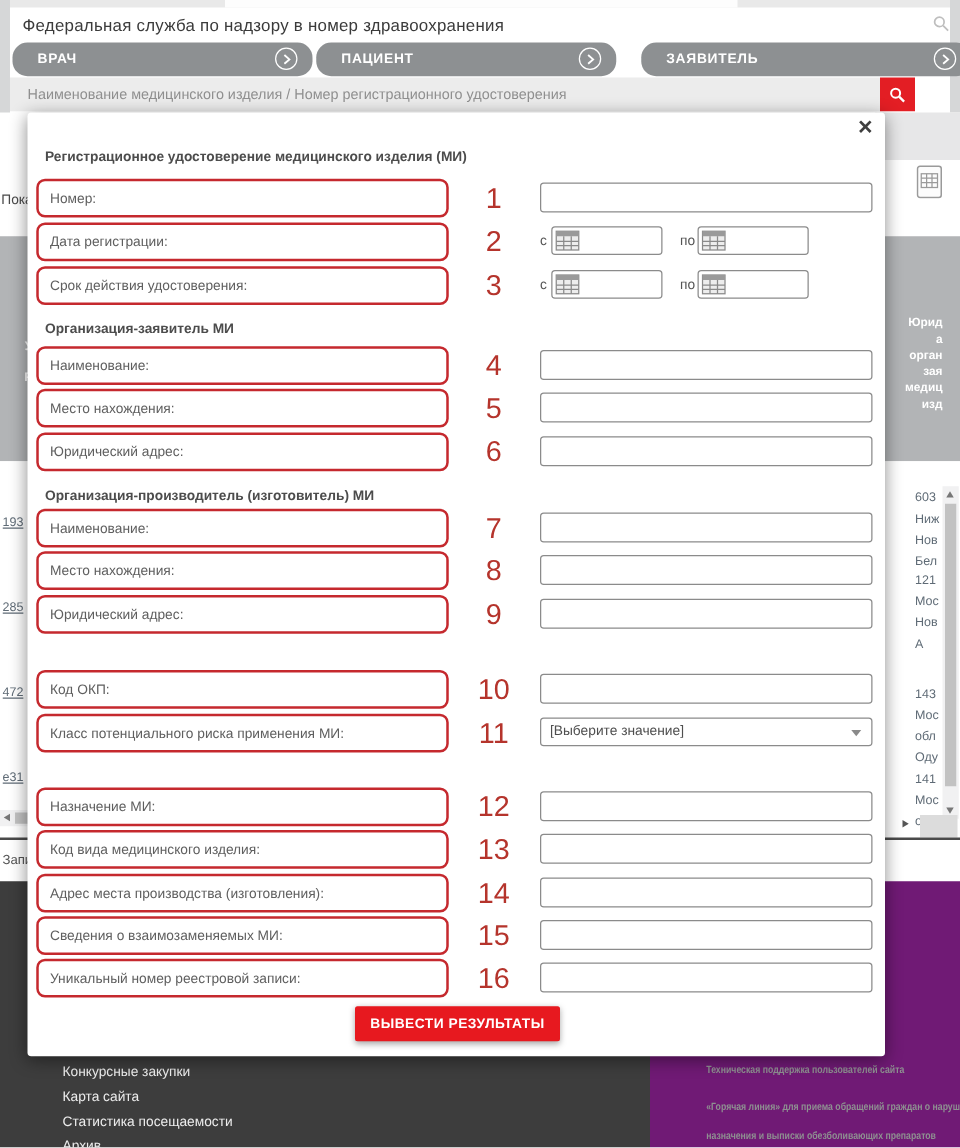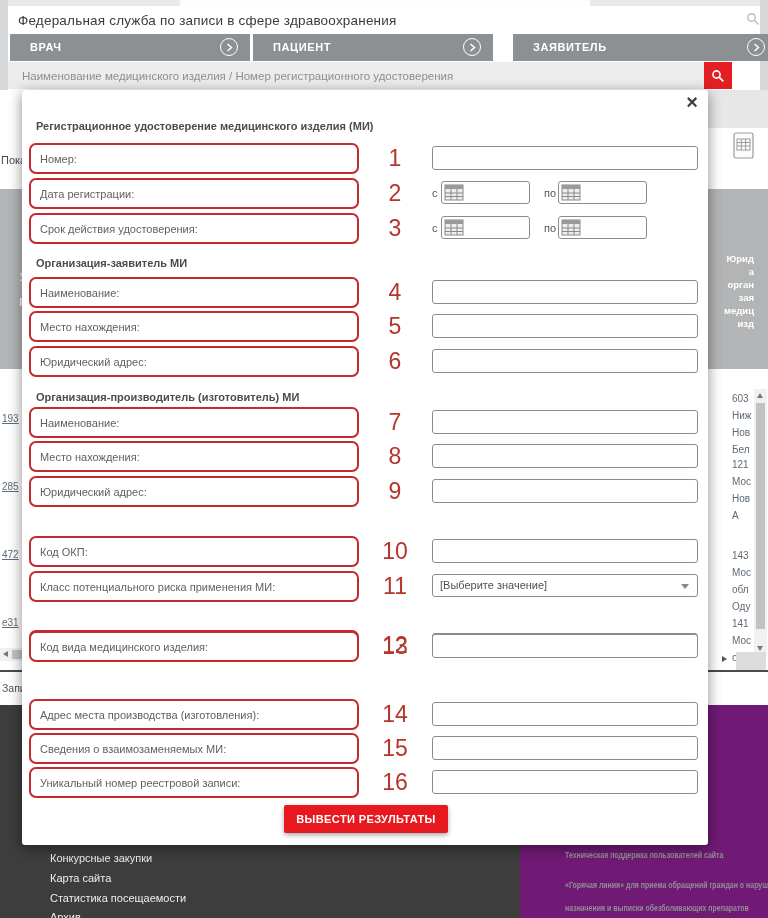--- a/index.html
+++ b/index.html
@@ -12,21 +12,21 @@
   .abs { position:absolute; }
 
   
   .topstrip { left:0; top:0; width:768px; height:6px; background:#e9e9e9; }
   .topstrip-white { left:180px; top:0; width:410px; height:6px; background:#fdfdfd; }
   .margin-l { left:0; top:0; width:8px; height:90px; background:#d6d7d8; }
   .margin-r { left:760px; top:0; width:8px; height:90px; background:#d6d7d8; }
   .site-title { left:18px; top:13px; font-size:13.5px; color:#3b3b3b; letter-spacing:.2px; }
   .top-search-icon { left:746px; top:12px; width:14px; height:14px; opacity:.55; cursor:pointer; }
 
-  .nav-sec { top:34px; height:27px; background:#8d9092; cursor:pointer; }
+  .nav-sec { top:34px; height:27px; background:#8d9092; cursor:pointer;border-radius:12px; }
   .nav-1 { left:10px;  width:240px; }
   .nav-2 { left:253px; width:240px; }
   .nav-3 { left:496px; width:264px;margin-left:17px; }
   .nav-label { position:absolute; left:20px; top:7px; color:#ffffff; font-size:11px; font-weight:bold; letter-spacing:.6px; }
   .nav-circle { position:absolute; right:12px; top:4px; width:18px; height:18px; border:1.5px solid #fff; border-radius:50%; display:flex; align-items:center; justify-content:center; }
 
   .search-input { left:8px; top:62px; width:696px; height:27px; background:#ececec; border:none; outline:none; padding:0 14px; font-size:11.5px; color:#555; font-family:"Liberation Sans",sans-serif; }
   .search-input::placeholder { color:#8f8f8f; opacity:1; }
   .search-btn { left:704px; top:62px; width:28px; height:27px; background:#e31e24; border:none; cursor:pointer; display:flex; align-items:center; justify-content:center; }
 
@@ -75,21 +75,21 @@
 
   
   .modal { left:22px; top:90px; width:686px; height:755px; background:#ffffff; border-radius:3px; box-shadow:0 3px 14px rgba(0,0,0,.45); z-index:10; }
   .modal-close { position:absolute; right:10px; top:1px; font-size:20px; font-weight:bold; color:#3f3f3f; cursor:pointer; line-height:22px; }
   .mhead { position:absolute; left:14px; font-size:11px; font-weight:bold; color:#4c4c4c; }
   .mh-1{top:30px}.mh-2{top:167px}.mh-3{top:301px}
 
   .row { position:absolute; left:0; width:686px; height:31px; }
   .r1{top:53px}.r2{top:88px}.r3{top:123px}.r4{top:187px}.r5{top:221px}.r6{top:256px}
   .r7{top:317px}.r8{top:351px}.r9{top:386px}.r10{top:446px}.r11{top:481px}
-  .r12{top:540px}.r13{top:541px}.r14{top:609px}.r15{top:643px}.r16{top:677px}
+  .r12{top:540px}.r13{top:574px}.r14{top:609px}.r15{top:643px}.r16{top:677px}
 
   .redbox { position:absolute; left:7px; top:0; width:330px; height:31px; border:2px solid #c5292e; border-radius:7px; background:#fff; }
   .redbox .lbl { position:absolute; left:9px; top:8px; font-size:11px; color:#5f5f5f; white-space:nowrap; }
   .num { position:absolute; left:348px; top:0; width:50px; text-align:center; font-size:23px; line-height:30px; color:#b5342c; }
 
   .txt { position:absolute; left:410px; top:3px; width:266px; height:24px; border:1px solid #8b8b8b; border-radius:3px; background:#fff; outline:none; padding:0 6px; font-size:11px; color:#333; font-family:"Liberation Sans",sans-serif; }
 
   .dates { position:absolute; left:410px; top:3px; height:24px; font-size:11px; color:#555; }
   .dates .pre { position:absolute; top:6px; }
   .dates .pre.from { left:0; }
@@ -105,21 +105,21 @@
   .submit-btn { position:absolute; left:262px; top:715px; width:164px; height:28px; background:#e7191f; border:none; border-radius:2px; color:#fff; font-size:11px; font-weight:bold; letter-spacing:.4px; cursor:pointer; box-shadow:0 2px 5px rgba(0,0,0,.35); font-family:Liberation Sans, sans-serif; }
 </style>
 </head>
 <body>
 
 <div class="abs topstrip"></div>
 <div class="abs topstrip-white"></div>
 <div class="abs margin-l"></div>
 <div class="abs margin-r"></div>
 
-<div class="abs site-title">Федеральная служба по записи в сфере здравоохранения</div>
+<div class="abs site-title">Федеральная служба по надзору в номер здравоохранения</div>
 <svg class="abs top-search-icon" viewBox="0 0 14 14">
   <circle cx="5.5" cy="5.5" r="3.8" fill="none" stroke="#8a8a8a" stroke-width="1.4"></circle>
   <line x1="8.5" y1="8.5" x2="12.5" y2="12.5" stroke="#8a8a8a" stroke-width="1.4"></line>
 </svg>
 
 <div class="abs nav-sec nav-1">
   <span class="nav-label">ВРАЧ</span>
   <span class="nav-circle">
     <svg width="7" height="9" viewBox="0 0 7 9">
         <polyline points="1.5,1 5.5,4.5 1.5,8" stroke="#fff" stroke-width="1.5" fill="none"></polyline>

